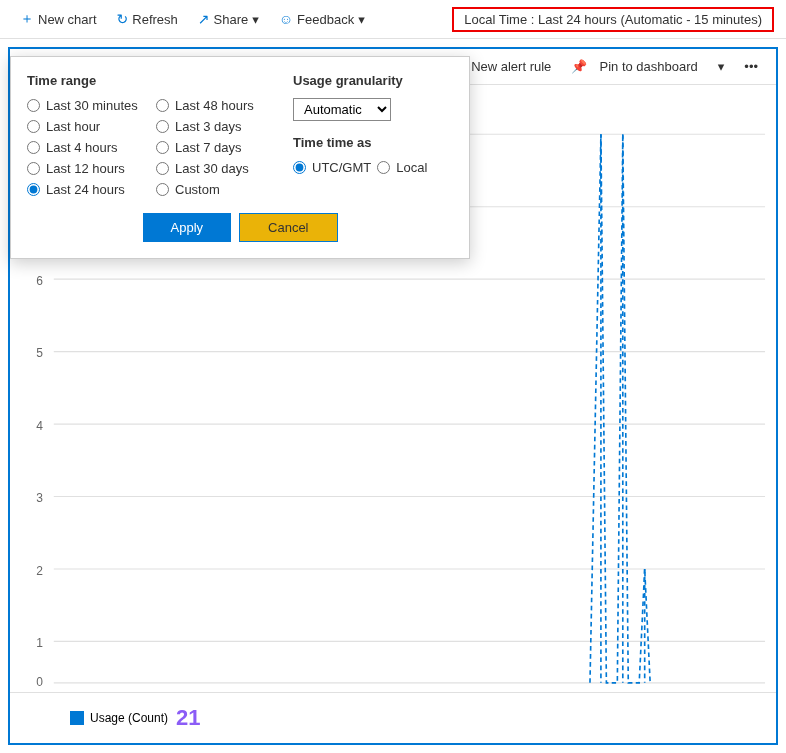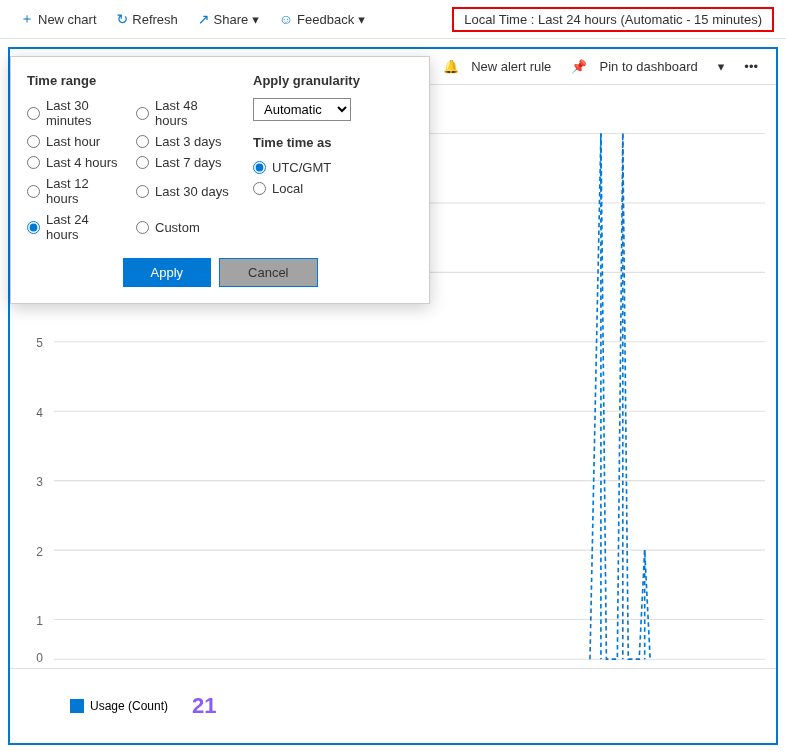--- a/index.html
+++ b/index.html
@@ -129,22 +129,22 @@
     }
     .chart-svg {
       width: 100%;
       height: 100%;
     }
 
     
     .chart-legend {
       display: flex;
       align-items: center;
-      padding: 24px 60px;
-      gap: 24px;
+      padding: 12px 60px;
+      gap: 8px;
       flex-shrink: 0;
       border-top: 1px solid #e0e0e0;
     }
     .legend-item {
       display: flex;
       align-items: center;
       gap: 6px;
       font-size: 12px;
     }
     .legend-color {
@@ -156,21 +156,21 @@
       font-size: 22px;
       font-weight: 600;
       color: #8b5cf6;
     }
 
     
     .time-popup {
       position: absolute;
       top: 56px;
       left: 10px;
-      width: 420px;
+      width: 460px;
       background: #fff;
       box-shadow: 0 4px 16px rgba(0,0,0,0.2);
       border: 1px solid #ccc;
       z-index: 100;
       padding: 16px;
     }
     .popup-columns {
       display: flex;
       gap: 20px;
     }
@@ -181,21 +181,21 @@
       width: 160px;
     }
     .popup-section-title {
       font-size: 13px;
       font-weight: 600;
       margin-bottom: 10px;
       color: #333;
     }
     .radio-group {
       display: flex;
-      flex-direction: column;
+      flex-direction: row;
       gap: 6px;
     }
     .radio-cols {
       display: grid;
       grid-template-columns: 1fr 1fr;
       gap: 6px 12px;
     }
     .radio-item {
       display: flex;
       align-items: center;
@@ -224,21 +224,21 @@
     .btn-apply {
       padding: 6px 28px;
       background: #0078d4;
       color: #fff;
       border: none;
       cursor: pointer;
       font-size: 13px;
     }
     .btn-cancel {
       padding: 6px 28px;
-      background: #a3a3a3;
+      background: #eab308;
       color: #333;
       border: 1px solid #0078d4;
       cursor: pointer;
       font-size: 13px;
     }
   </style>
 </head>
 <body>
 
 <div class="outer-container">
@@ -383,21 +383,21 @@
           <label class="radio-item">
             <input type="radio" name="timerange" checked="" style=""> Last 24 hours
           </label>
           <label class="radio-item">
             <input type="radio" name="timerange" style=""> Custom
           </label>
         </div>
       </div>
 
       <div class="popup-right">
-        <div class="popup-section-title">Apply granularity</div>
+        <div class="popup-section-title">Usage granularity</div>
         <select class="granularity-select">
           <option>Automatic</option>
           <option>1 minute</option>
           <option>5 minutes</option>
           <option>15 minutes</option>
           <option>30 minutes</option>
           <option>1 hour</option>
           <option>6 hours</option>
           <option>1 day</option>
         </select>

